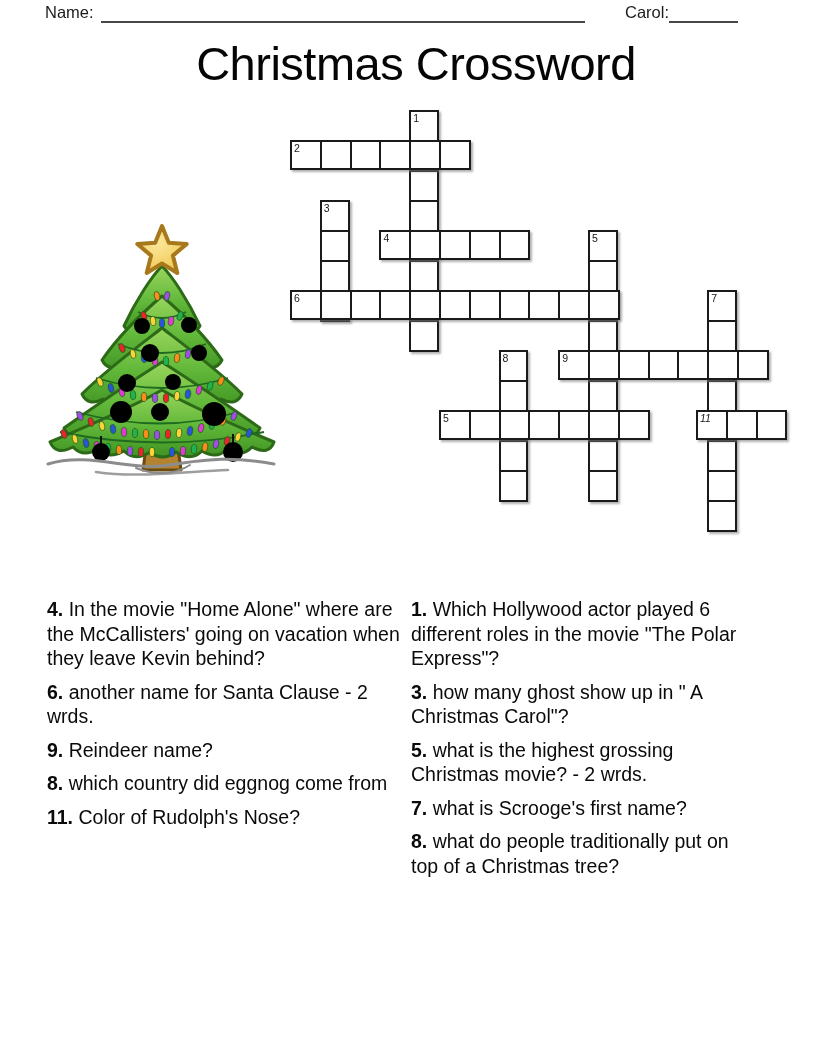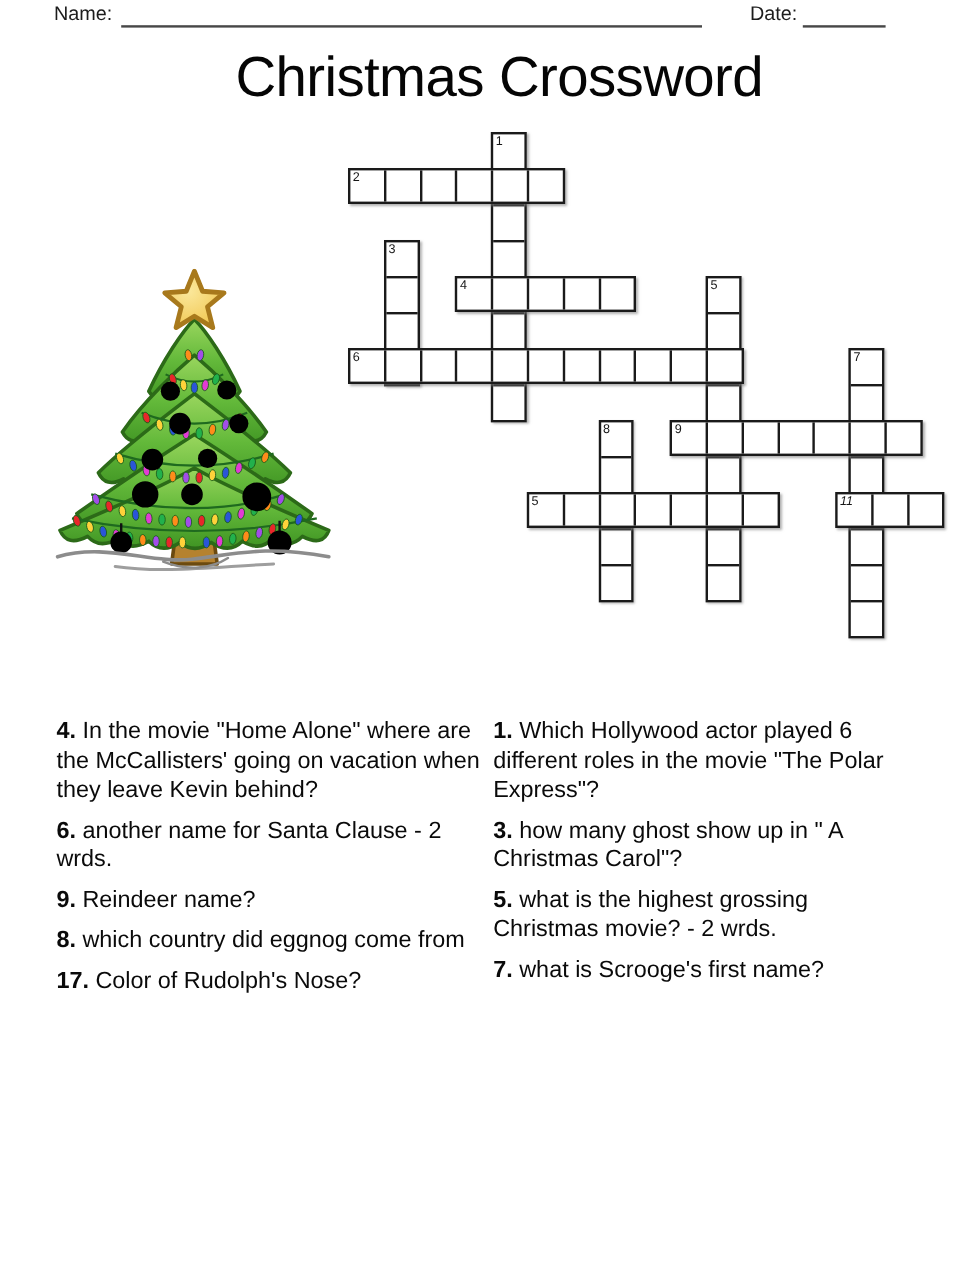--- a/index.html
+++ b/index.html
@@ -51,21 +51,21 @@
   
   #tree{position:absolute;left:40px;top:224px;width:244px;height:256px;}
 </style>
 </head>
 <body>
 
 <div>
 
   <span class="hdr-label" id="name-label">Name:</span>
   <span class="hdr-line" id="name-line"></span>
-  <span class="hdr-label" id="date-label">Date:</span>
+  <span class="hdr-label" id="date-label">Carol:</span>
   <span class="hdr-line" id="date-line"></span>
 
   <div id="title">Christmas Crossword</div>
 
   <svg id="tree" viewBox="0 0 244 256" aria-hidden="true">
     <defs>
       <linearGradient id="gTier" x1="0" y1="0" x2="0" y2="1">
         <stop offset="0" stop-color="#9ad65e"></stop>
         <stop offset="0.5" stop-color="#63b93a"></stop>
         <stop offset="1" stop-color="#3f9423"></stop>
@@ -292,25 +292,26 @@
         <div class="cell"></div>
       </div>
     </div>
 
   <div class="clues" id="across-col">
     <div id="across-list">
         <p class="clue"><b>4.</b> In the movie "Home Alone" where are the McCallisters' going on vacation when they leave Kevin behind?</p>
         <p class="clue"><b>6.</b> another name for Santa Clause - 2 wrds.</p>
         <p class="clue"><b>9.</b> Reindeer name?</p>
         <p class="clue"><b>8.</b> which country did eggnog come from</p>
-        <p class="clue"><b>17.</b> Color of Rudolph's Nose?</p>
+        <p class="clue"><b>11.</b> Color of Rudolph's Nose?</p>
       </div>
   </div>
   <div class="clues" id="down-col">
     <div id="down-list">
         <p class="clue"><b>1.</b> Which Hollywood actor played 6 different roles in the movie "The Polar Express"?</p>
         <p class="clue"><b>3.</b> how many ghost show up in " A Christmas Carol"?</p>
         <p class="clue"><b>5.</b> what is the highest grossing Christmas movie? - 2 wrds.</p>
         <p class="clue"><b>7.</b> what is Scrooge's first name?</p>
+        <p class="clue"><b>8.</b> what do people traditionally put on top of a Christmas tree?</p>
       </div>
   </div>
 
 </div>
 
 </body></html>

